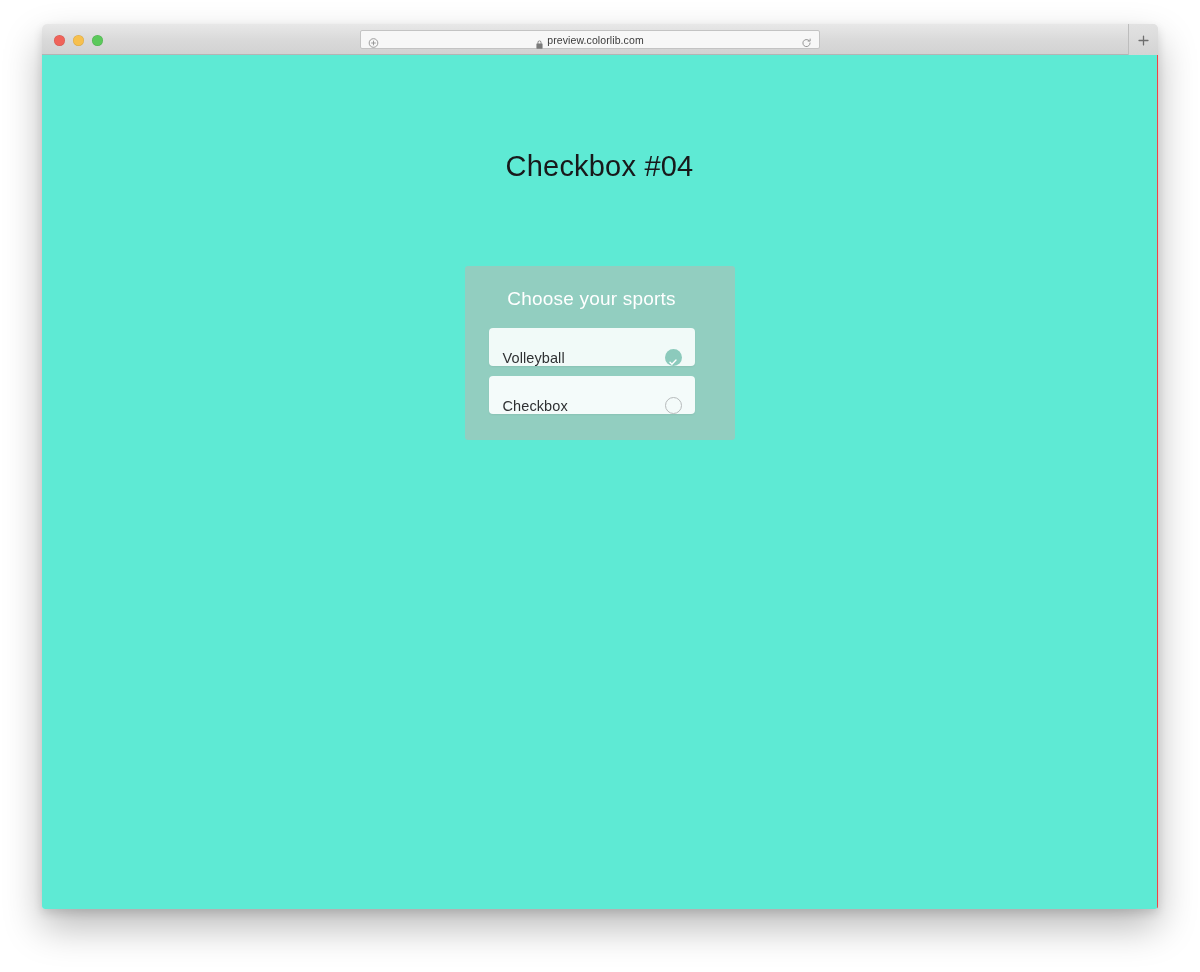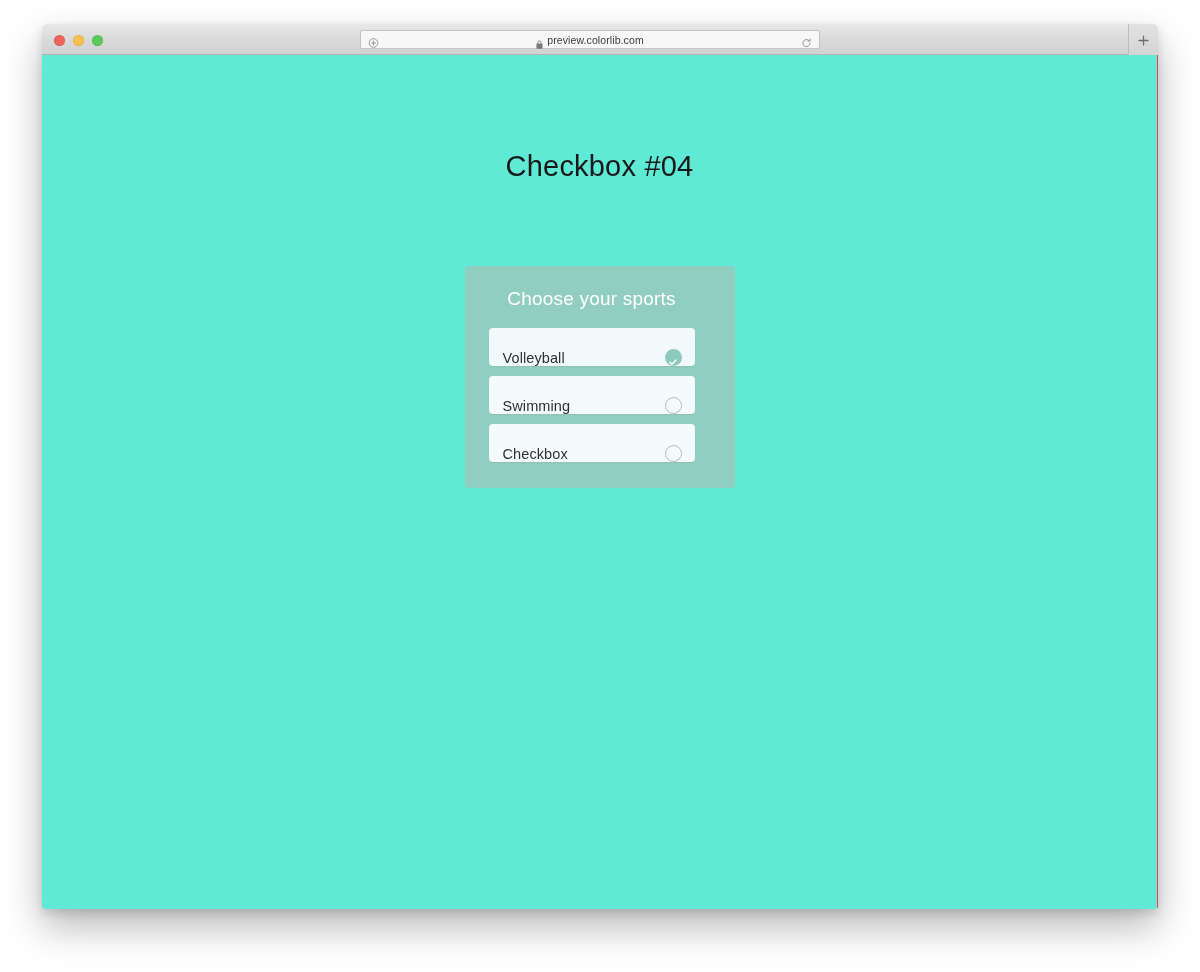--- a/index.html
+++ b/index.html
@@ -287,24 +287,20 @@
           <span class="option-label">Volleyball</span>
           <span class="indicator checked-mark">
             <span class="check-glyph">
               <svg viewBox="0 0 16 16" fill="none" stroke="currentColor" stroke-width="2.2" stroke-linecap="round" stroke-linejoin="round">
                 <path d="M3.2 8.4l3.1 3.1 6.5-6.7"></path>
               </svg>
             </span>
           </span>
         </div>
 
-        <div class="option-row">
-          <span class="option-label">Swimming</span>
-          <span class="indicator unchecked"></span>
-        </div>
 
         <div class="option-row">
           <span class="option-label">Checkbox</span>
           <span class="indicator unchecked"></span>
         </div>
 
       </div>
     </div>
 
   </div>

